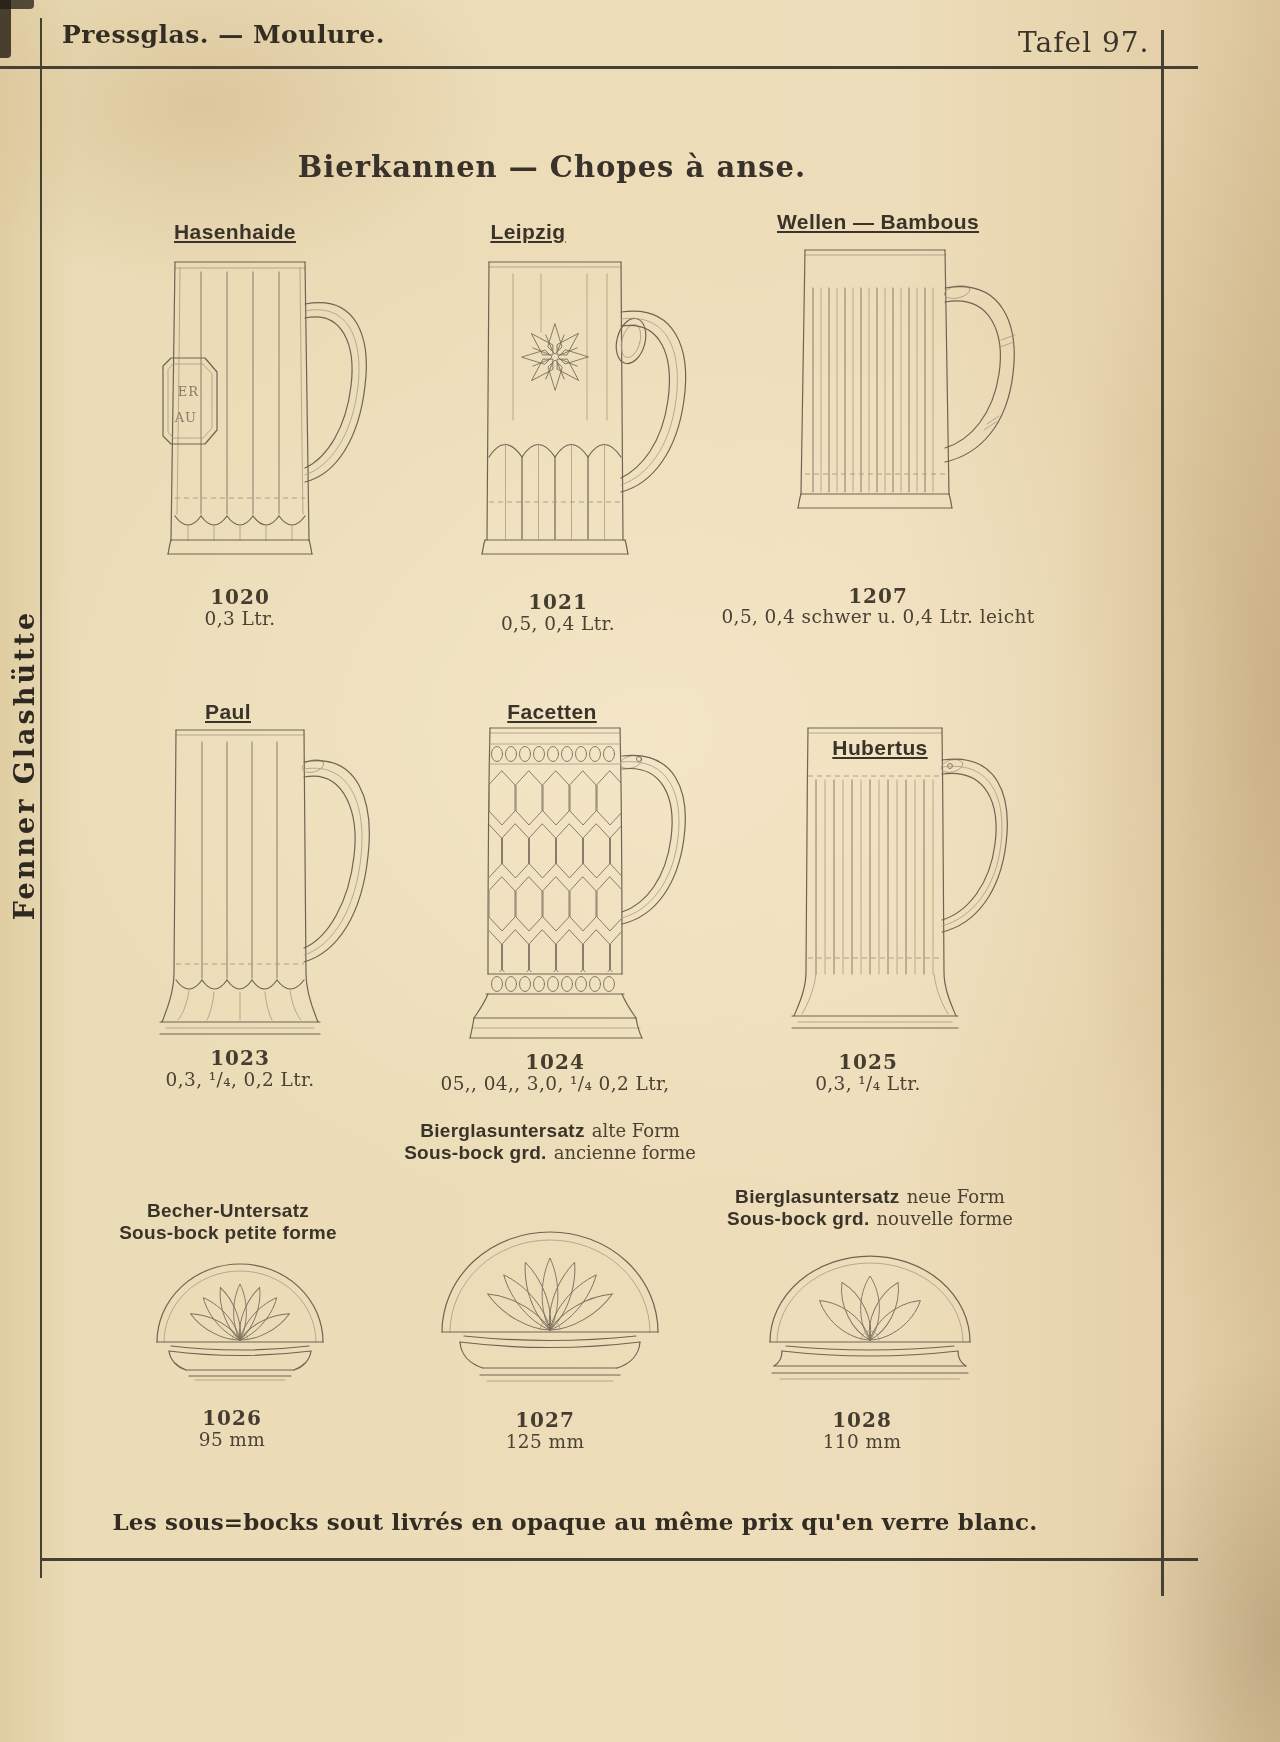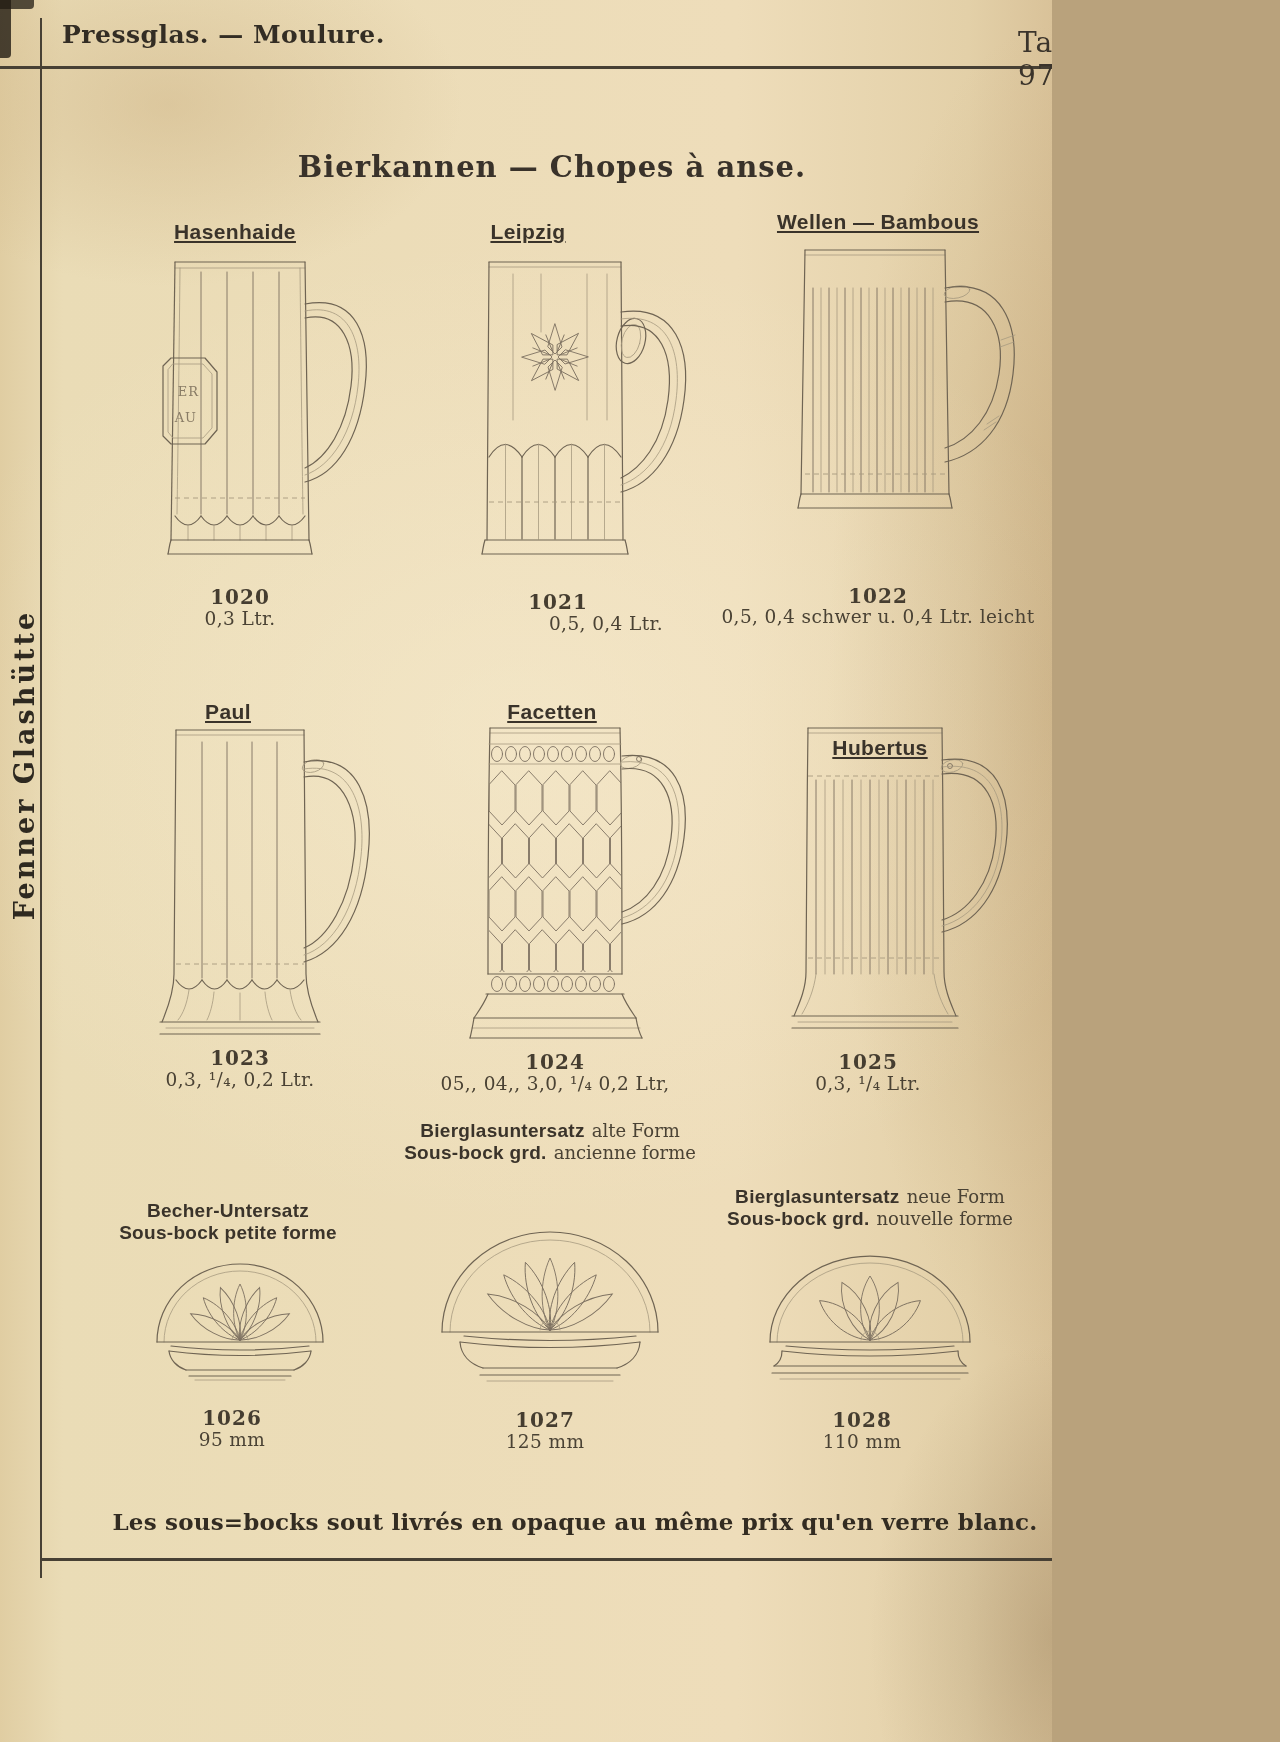--- a/index.html
+++ b/index.html
@@ -1,17 +1,17 @@
 <!DOCTYPE html>
 <html><head>
 <meta charset="utf-8">
 <style>
   html,body{margin:0;padding:0;background:#b9a27c;}
   .page{
-    position:relative; width:1052px; height:1742px; overflow:hidden;
+    position:relative; width:1280px; height:1742px; overflow:hidden;
     background:
       radial-gradient(ellipse 420px 260px at 16% 6%, rgba(205,178,132,.5), rgba(205,178,132,0) 70%),
       radial-gradient(ellipse 900px 700px at 50% 42%, rgba(250,240,214,.45), rgba(250,240,214,0) 70%),
       radial-gradient(ellipse 260px 420px at 100% 94%, rgba(125,100,66,.28), rgba(125,100,66,0) 70%),
       radial-gradient(ellipse 300px 900px at 100% 40%, rgba(185,155,108,.45), rgba(185,155,108,0) 75%),
       linear-gradient(90deg,#e0cda2 0%, #eadcb6 6%, #eeddba 70%, #e3d0a8 92%, #d9c299 100%);
     background-color:#e9d9b3;
     font-family:"DejaVu Serif","Liberation Serif",serif;
     color:#3a332a;
   }
@@ -185,22 +185,22 @@
     <path class="ln" d="M154 60 C200 52 214 92 208 132 C202 172 180 198 154 206"></path>
     <path class="lt" d="M210 98 L224 93"></path>
       <path class="lt" d="M209 105 L223 100"></path>
     <path class="lt" d="M196 182 L208 174"></path>
       <path class="lt" d="M193 188 L205 180"></path>
   </svg>
 
   <div class="abs cx pnum" style="left:240px; top:585px;">1020</div>
   <div class="abs cx psize" style="left:240px; top:608px;">0,3 Ltr.</div>
   <div class="abs cx pnum" style="left:558px; top:590px;">1021</div>
-  <div class="abs cx psize" style="left:558px; top:613px;margin-left:48px;">0,5, 0,4 Ltr.</div>
-  <div class="abs cx pnum" style="left:878px; top:584px;">1022</div>
+  <div class="abs cx psize" style="left:558px; top:613px;">0,5, 0,4 Ltr.</div>
+  <div class="abs cx pnum" style="left:878px; top:584px;">1207</div>
   <div class="abs cx psize" style="left:878px; top:606px;">0,5, 0,4 schwer u. 0,4 Ltr. leicht</div>
 
   <div class="abs cx pname" style="left:228px; top:700px;">Paul</div>
   <div class="abs cx pname" style="left:552px; top:700px;">Facetten</div>
   <div class="abs cx pname" style="left:880px; top:736px;">Hubertus</div>
 
   <svg class="abs" style="left:158px; top:722px;" width="212" height="322" viewBox="0 0 212 322">
     <path class="ln" d="M18 8 H146"></path>
       <path class="lt" d="M18 13 H146"></path>
     <path class="ln" d="M18 8 C17 100 16 190 16 252 C16 272 8 290 4 300"></path>

